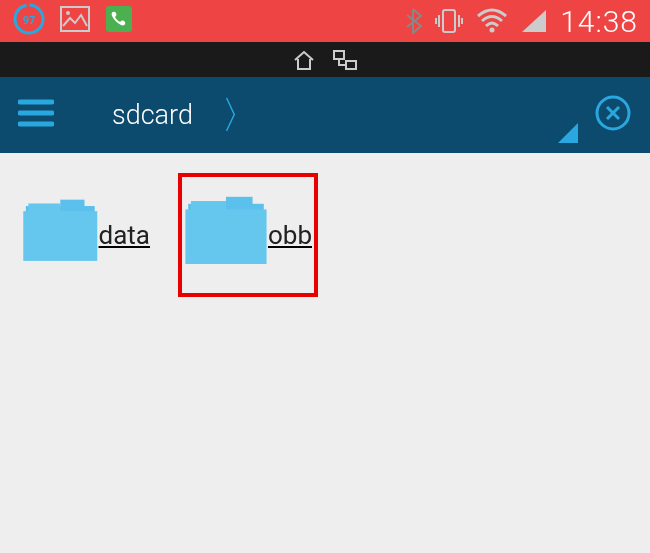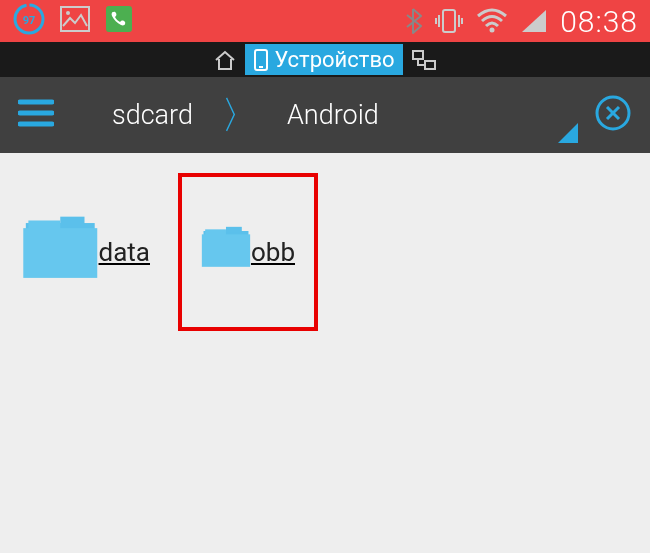--- a/index.html
+++ b/index.html
@@ -39,21 +39,21 @@
       gap: 5px;
     }
     .tab-item.active {
       background: #29a8e0;
       color: #fff;
     }
     .tab-label { font-size: 22px; }
     
     .path-bar {
       height: 76px;
-      background: #404040;
+      background: #0c4a6e;
       display: flex;
       align-items: center;
       padding: 0 18px;
     }
     .menu-btn { margin-right: 30px; }
     .path-segments {
       flex: 1;
       display: flex;
       align-items: center;
       color: #fff;
@@ -73,21 +73,21 @@
     .folder-item {
       width: 140px;
       display: flex;
       flex-direction: row;
       align-items: center;
       padding: 6px;
       text-decoration: underline;
     }
     .folder-item.highlighted {
       border: 4px solid #e80000;
-      padding: 19px;
+      padding: 2px;
     }
     .folder-icon { width: 120px; height: 100px; margin-bottom: 12px; }
     .folder-label { font-size: 26px; color: #222; font-weight: 400; }
   </style>
 </head>
 <body>
 
 <div class="status-bar">
   <div class="status-left">
     <span>
@@ -131,36 +131,29 @@
         <path d="M6 13 Q16 4 26 13" fill="none" stroke="#ccc" stroke-width="3"></path>
         <path d="M10 18 Q16 12 22 18" fill="none" stroke="#ccc" stroke-width="3"></path>
         <circle cx="16" cy="22" r="2.5" fill="#ccc"></circle>
       </svg>
     </span>
     <span>
       <svg width="28" height="26" viewBox="0 0 28 26">
         <polygon points="2,24 26,24 26,2" fill="#ccc"></polygon>
       </svg>
     </span>
-    <span class="time-text">08:38</span>
+    <span class="time-text">14:38</span>
   </div>
 </div>
 
 <div class="top-tabs">
   <div class="tab-item">
     <svg width="24" height="22" viewBox="0 0 24 22">
       <path d="M3 11 L12 3 L21 11 M6 10 L6 20 L18 20 L18 10" fill="none" stroke="#ccc" stroke-width="2"></path>
     </svg>
-  </div>
-  <div class="tab-item active">
-    <svg width="16" height="24" viewBox="0 0 16 24">
-      <rect x="2" y="2" width="12" height="20" rx="2" fill="none" stroke="#fff" stroke-width="2"></rect>
-      <line x1="6" y1="19" x2="10" y2="19" stroke="#fff" stroke-width="2"></line>
-    </svg>
-    <span class="tab-label">Устройство</span>
   </div>
   <div class="tab-item">
     <svg width="26" height="22" viewBox="0 0 26 22">
       <rect x="2" y="2" width="10" height="8" fill="none" stroke="#ccc" stroke-width="2"></rect>
       <rect x="14" y="12" width="10" height="8" fill="none" stroke="#ccc" stroke-width="2"></rect>
       <path d="M7 10 L7 16 L14 16" fill="none" stroke="#ccc" stroke-width="2"></path>
     </svg>
   </div>
 </div>
 
@@ -168,21 +161,20 @@
   <div class="menu-btn">
     <svg width="36" height="30" viewBox="0 0 36 30">
       <line x1="2" y1="4" x2="34" y2="4" stroke="#29a8e0" stroke-width="5" stroke-linecap="round"></line>
       <line x1="2" y1="15" x2="34" y2="15" stroke="#29a8e0" stroke-width="5" stroke-linecap="round"></line>
       <line x1="2" y1="26" x2="34" y2="26" stroke="#29a8e0" stroke-width="5" stroke-linecap="round"></line>
     </svg>
   </div>
   <div class="path-segments">
     <span class="path-segment">sdcard</span>
     <span class="path-separator">〉</span>
-    <span class="path-segment">Android</span>
   </div>
   <div class="path-dropdown">
     <svg width="20" height="20" viewBox="0 0 20 20">
       <polygon points="20,0 20,20 0,20" fill="#29a8e0"></polygon>
     </svg>
   </div>
   <div class="close-btn">
     <svg width="38" height="38" viewBox="0 0 38 38">
       <circle cx="19" cy="19" r="16" fill="none" stroke="#29a8e0" stroke-width="3"></circle>
       <line x1="13" y1="13" x2="25" y2="25" stroke="#29a8e0" stroke-width="3"></line>

